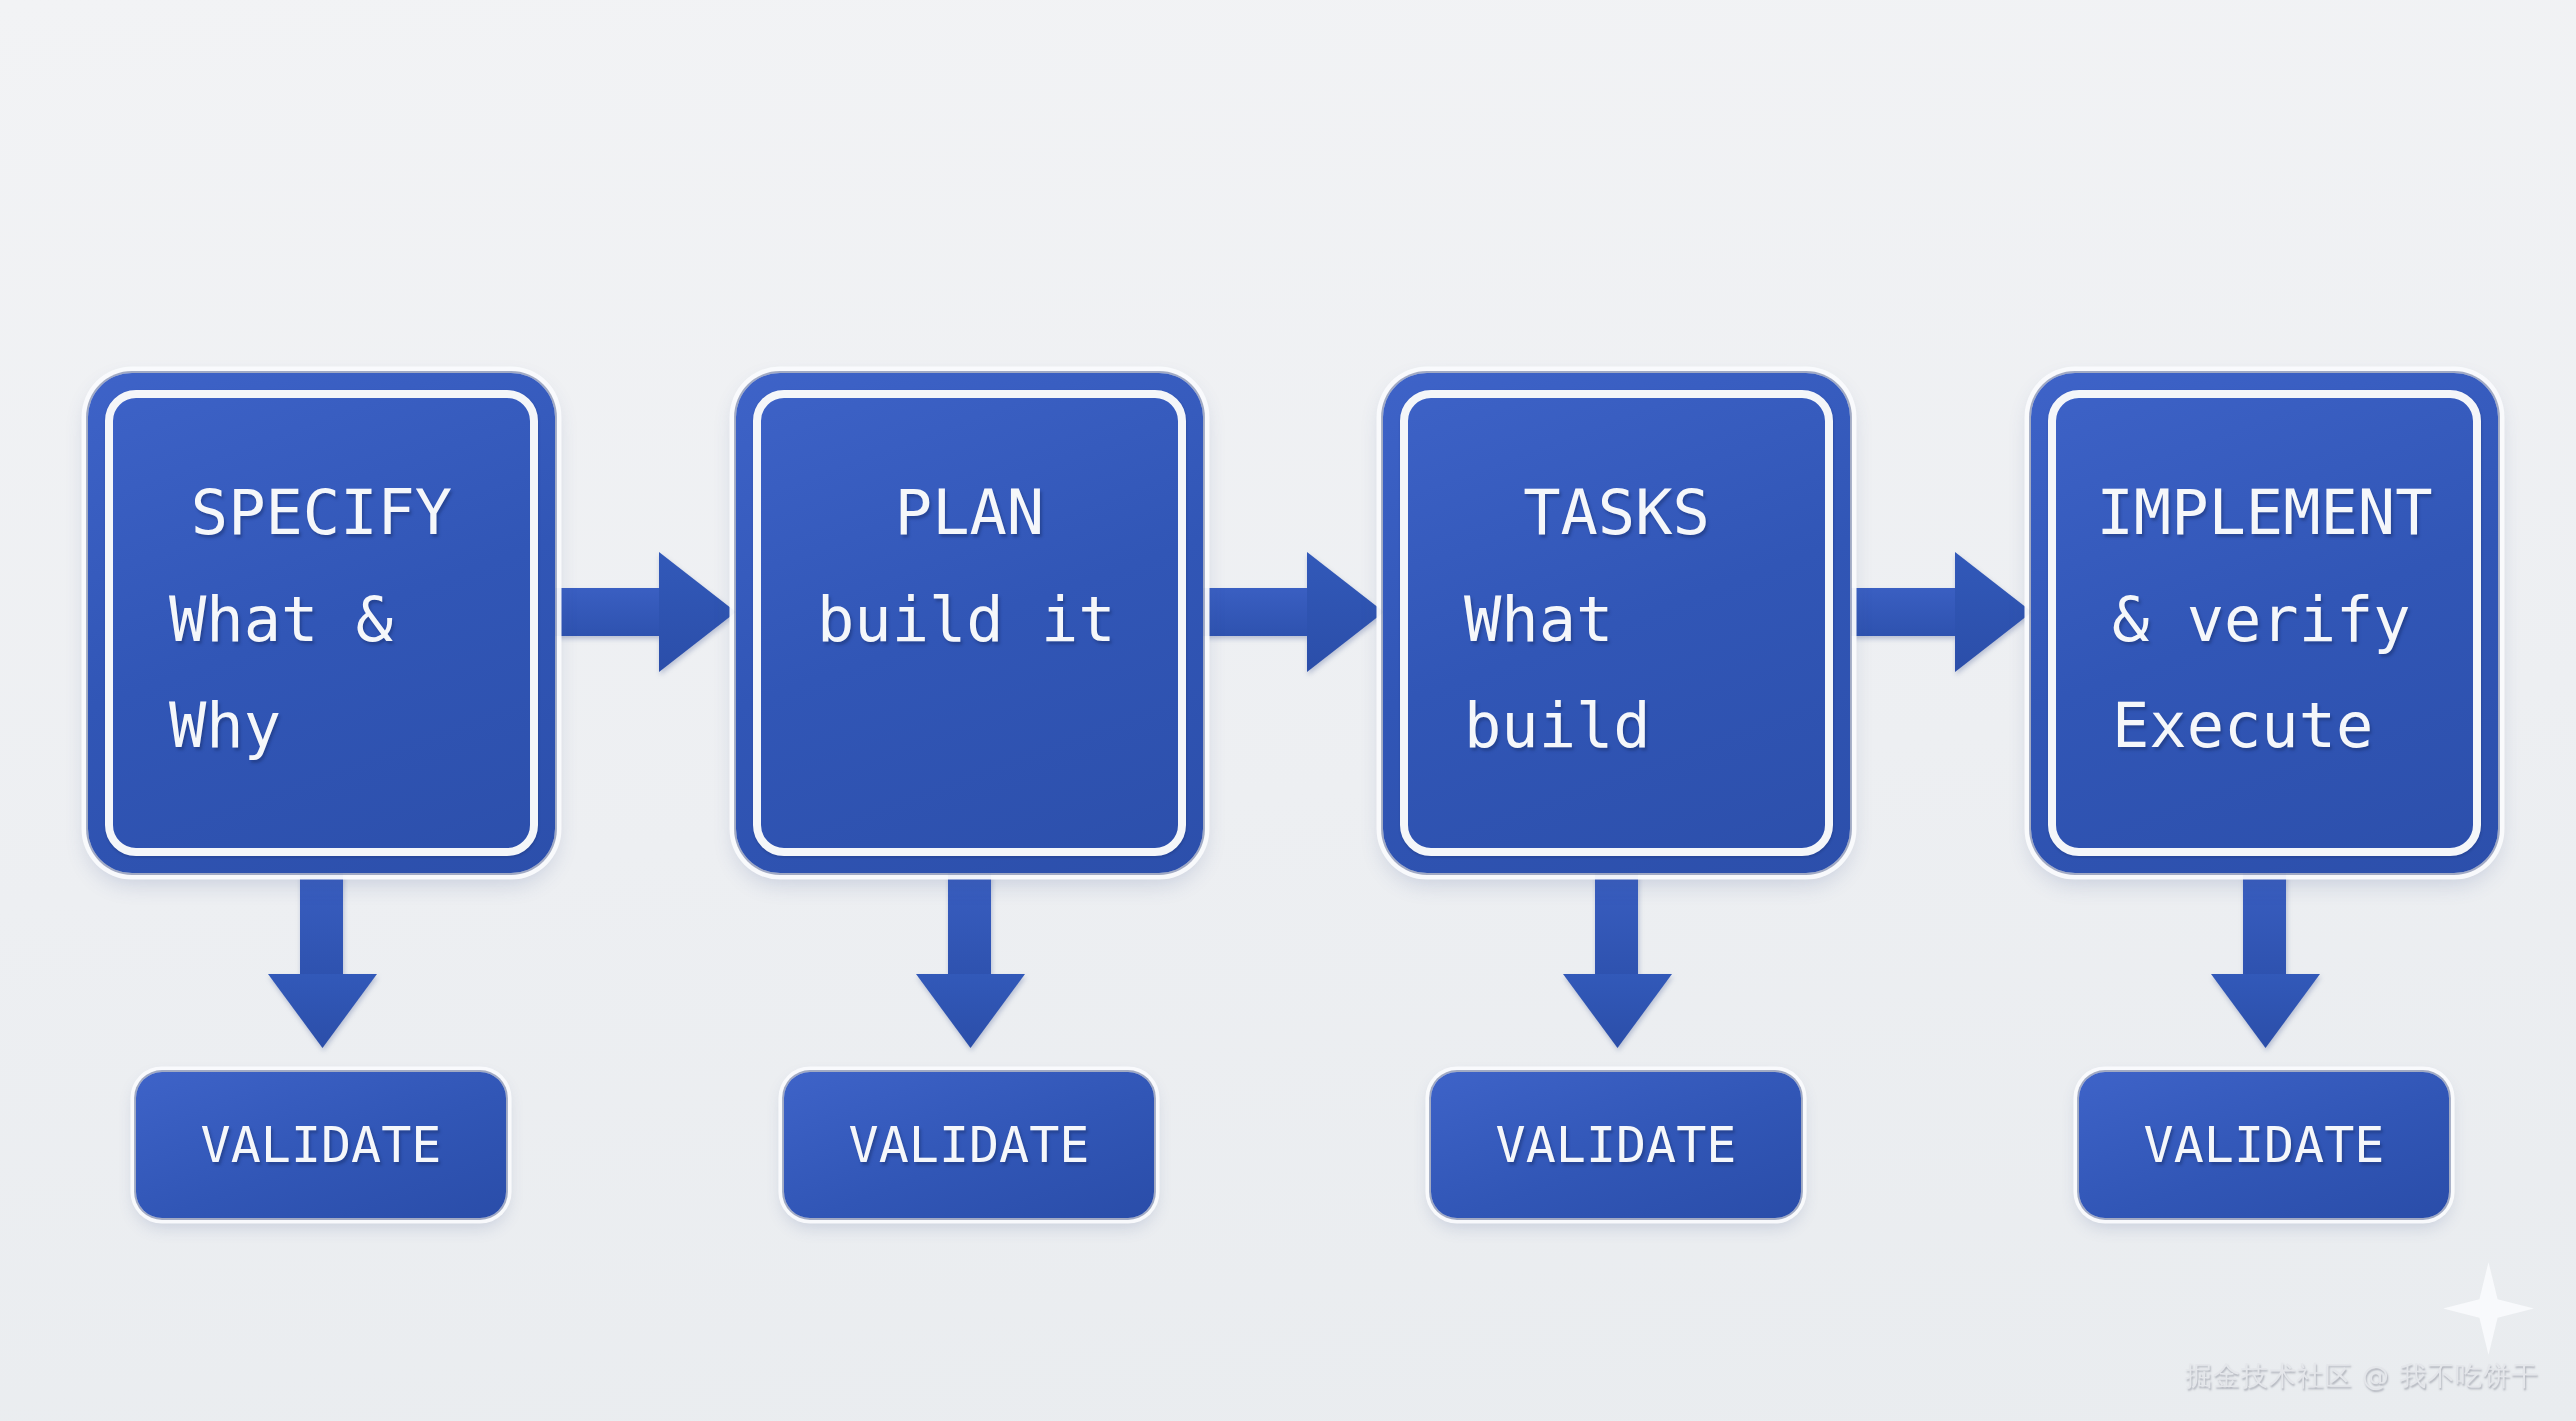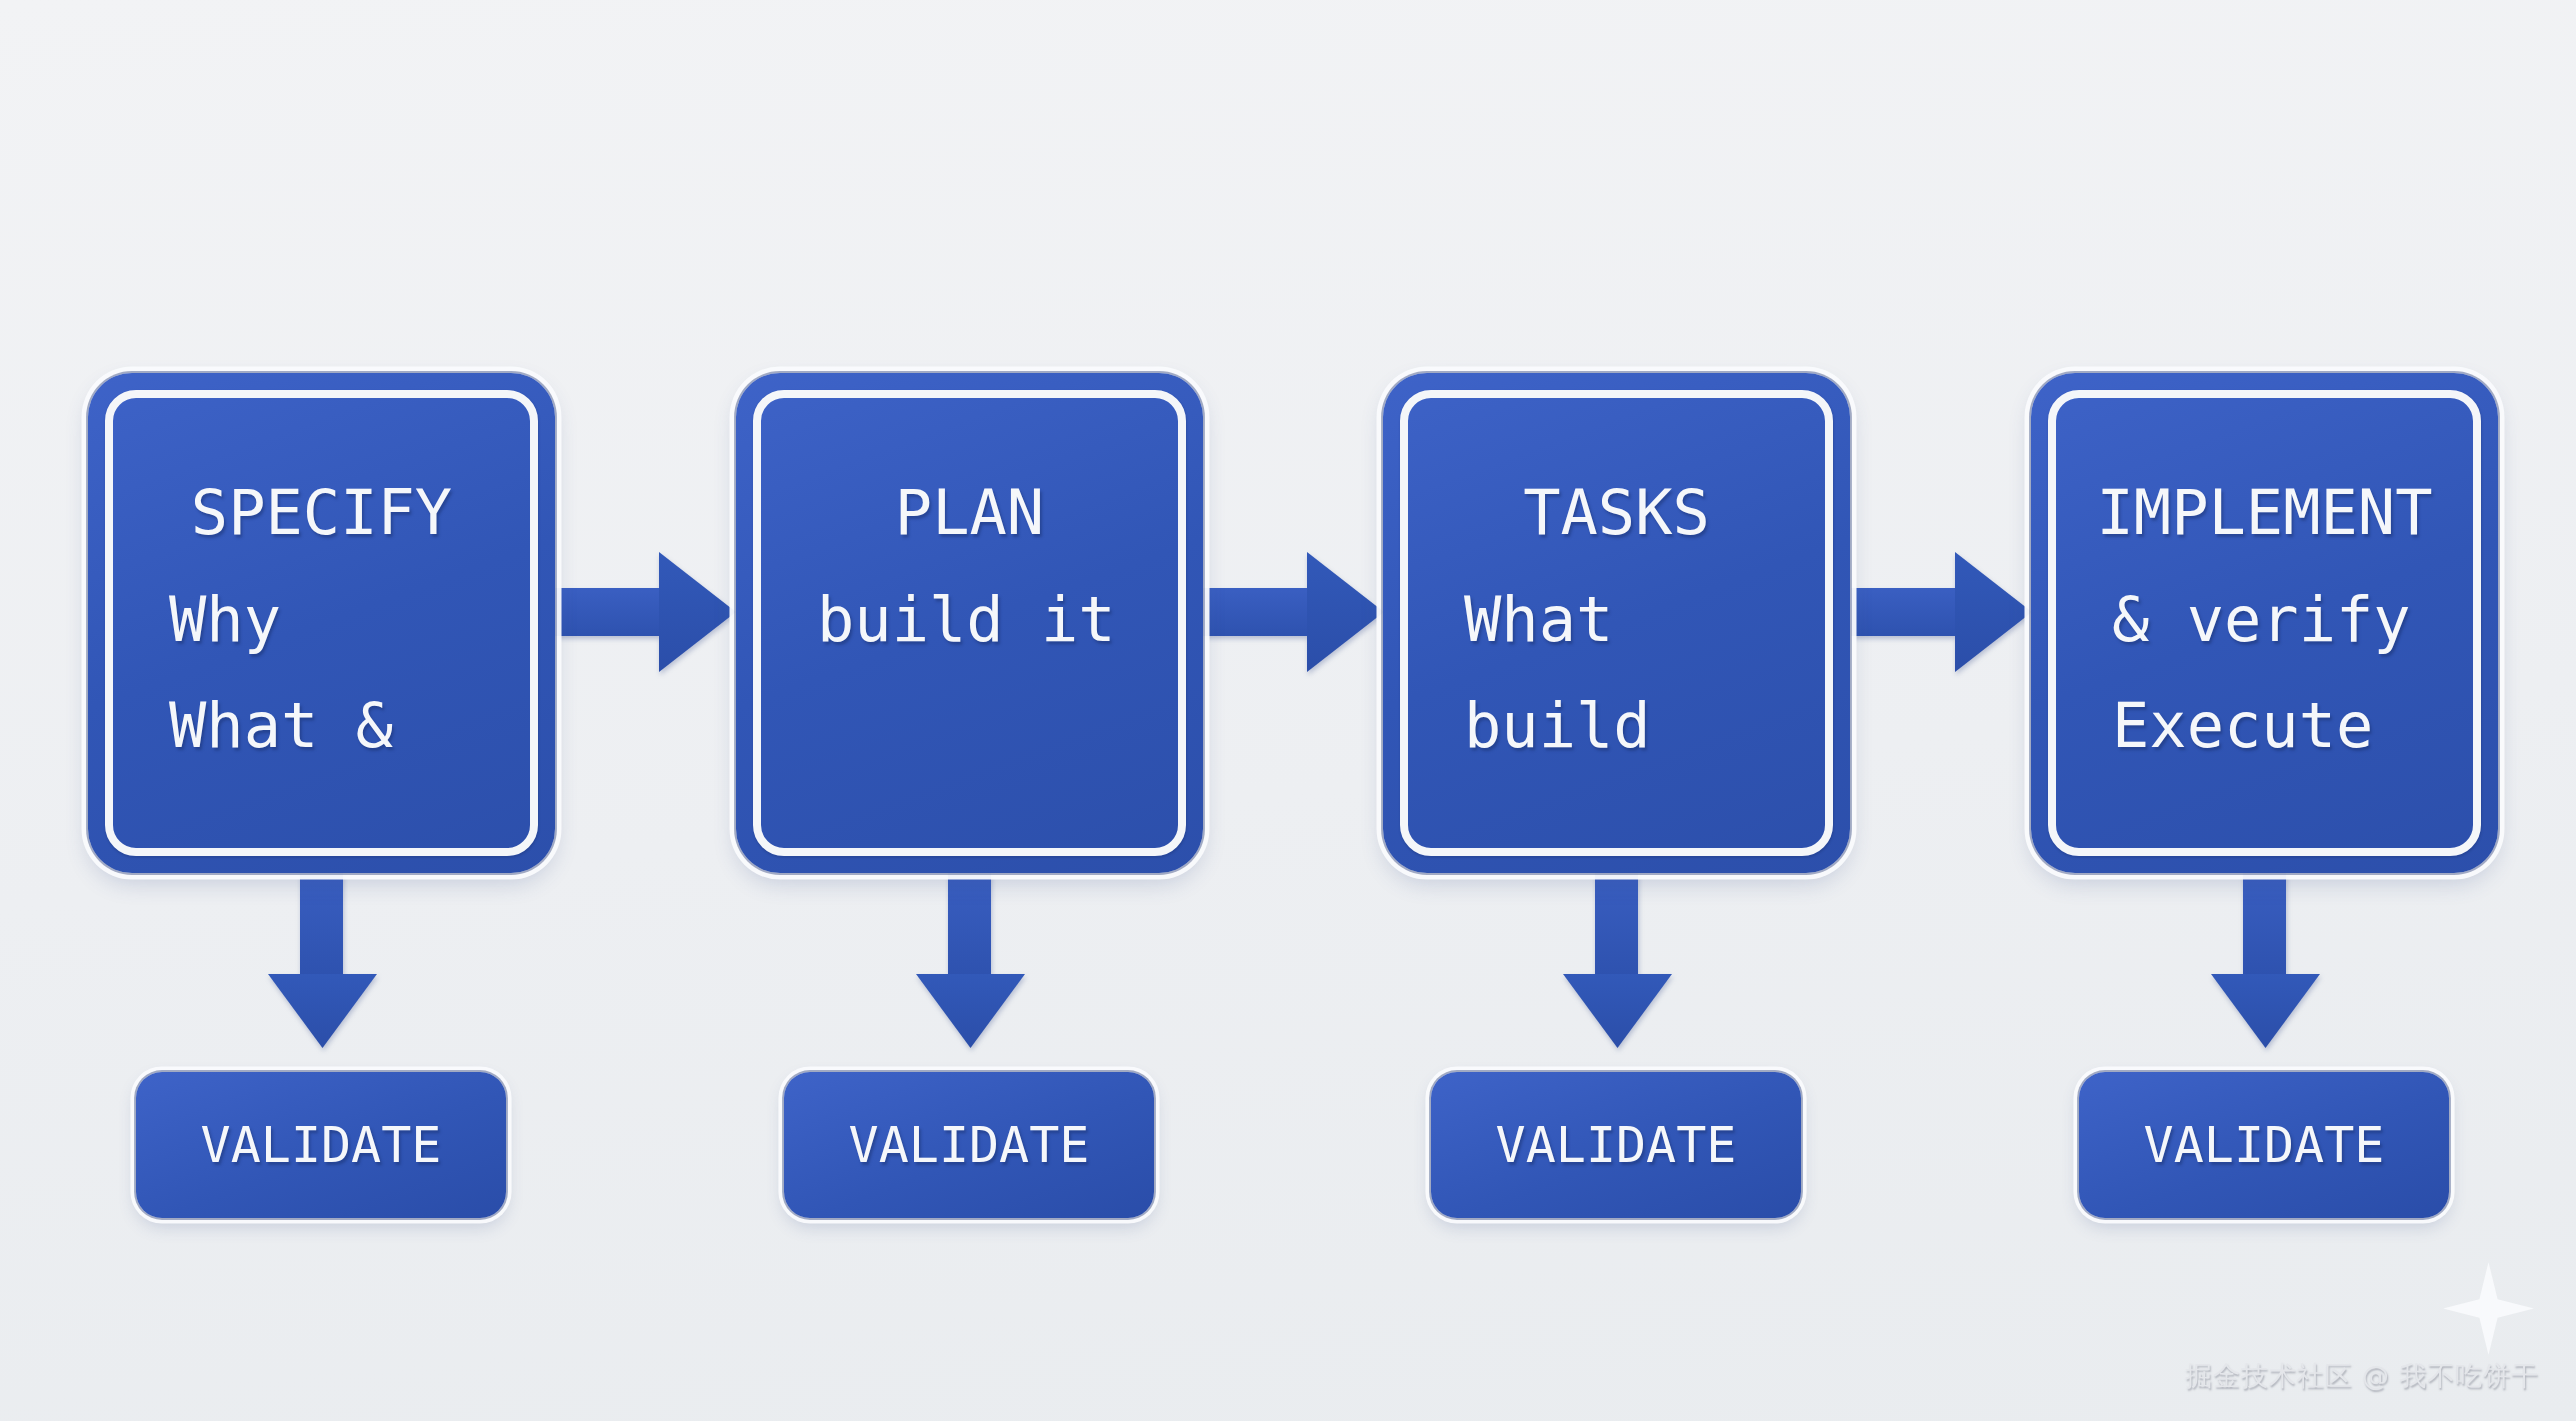--- a/index.html
+++ b/index.html
@@ -104,22 +104,22 @@
 <body>
 
 <div class="canvas">
 
   <div class="stage c0">
     <div class="sign">
       <div class="sign-frame"></div>
       <div class="sign-text">
         <div class="sign-title">SPECIFY</div>
         <div class="sign-body">
+          <div>What &amp;</div>
           <div>Why</div>
-          <div>What &amp;</div>
         </div>
       </div>
     </div>
     <div class="down-arrow">
       <div class="down-stem"></div>
       <div class="down-head"></div>
     </div>
     <div class="validate">VALIDATE</div>
   </div>
 

